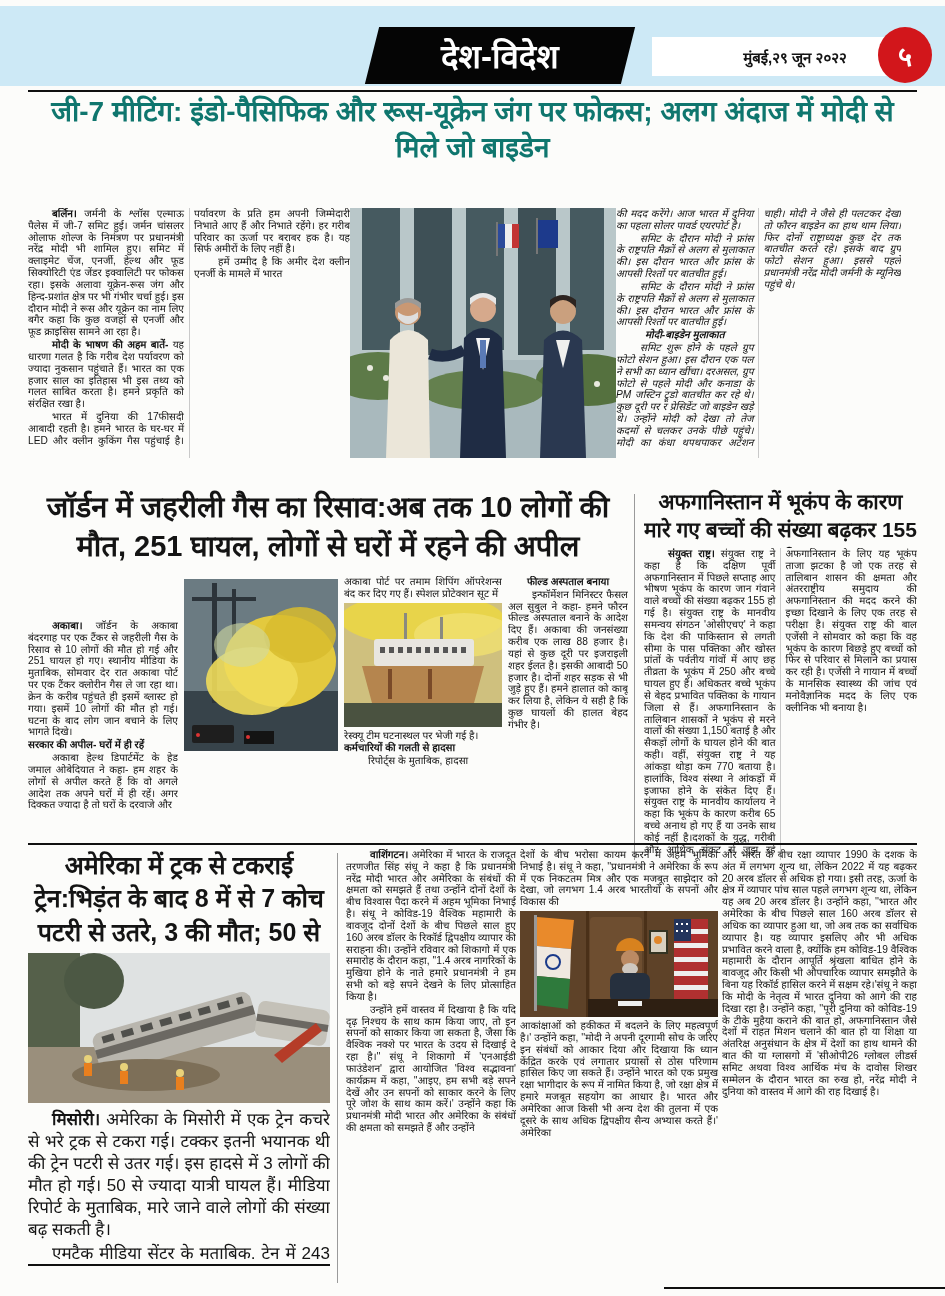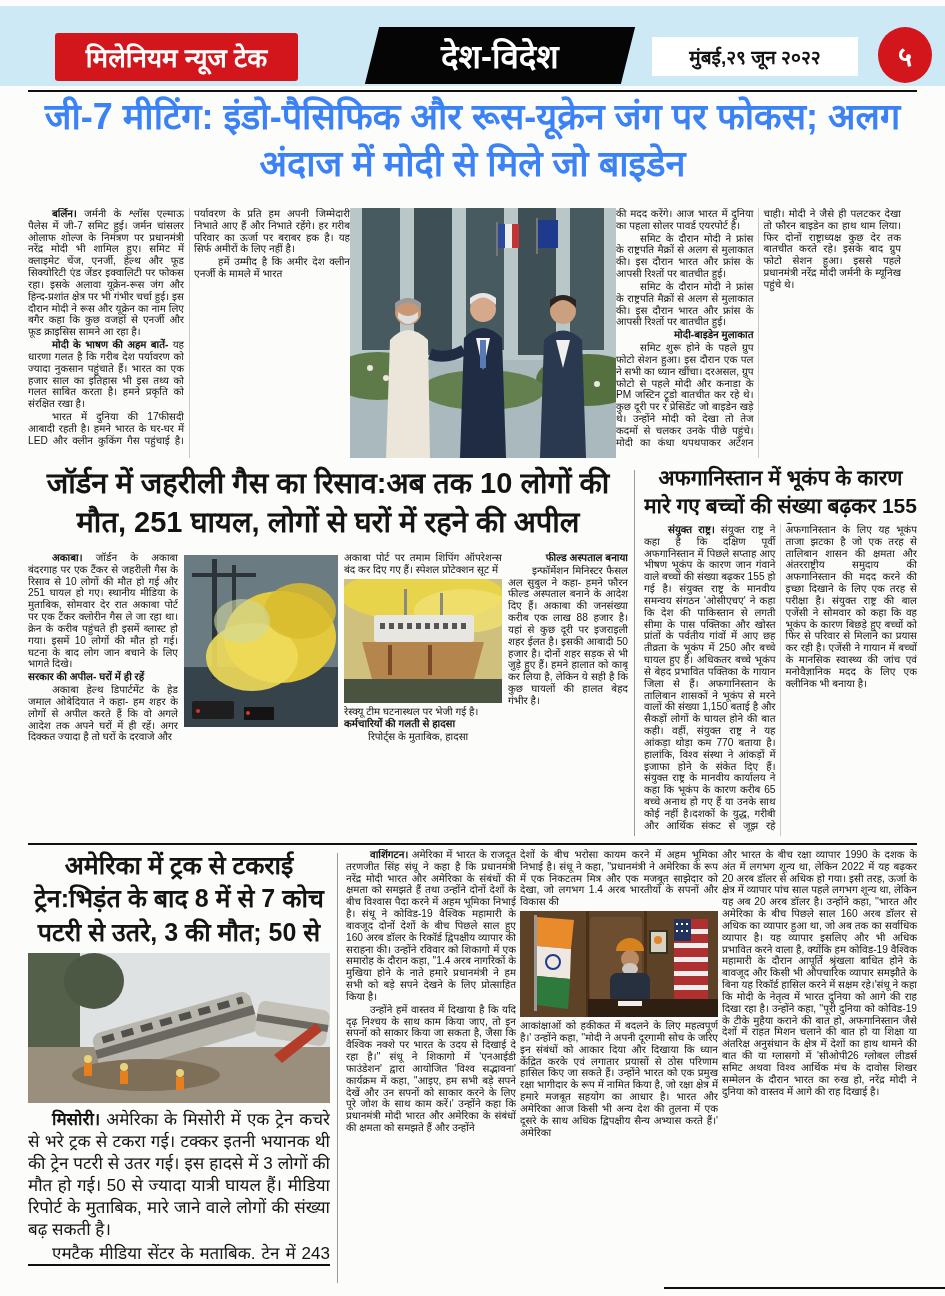--- a/index.html
+++ b/index.html
@@ -7,47 +7,47 @@
         font-family:"Liberation Sans","DejaVu Sans",sans-serif;color:#141414;overflow:hidden;}
   
   .masthead{position:absolute;top:6px;left:0;width:945px;height:80px;background:#cde9f6;}
   .brand{position:absolute;left:55px;top:27px;width:243px;height:48px;background:#d2161b;
          border-radius:3px;display:flex;align-items:center;justify-content:center;
          color:#fff;font-weight:bold;font-size:26px;white-space:nowrap;}
   .flag{position:absolute;left:372px;top:21px;width:256px;height:57px;background:#050505;
         transform:skewX(-14deg);display:flex;align-items:center;justify-content:center;}
   .flag .unskew{transform:skewX(14deg);color:#fff;font-weight:bold;font-size:33px;white-space:nowrap;}
   .datebox{position:absolute;left:652px;top:31px;width:206px;height:39px;background:#fff;
-        display:flex;align-items:center;justify-content:center;font-weight:bold;font-size:19px;white-space:nowrap;}
+        display:flex;align-items:center;justify-content:center;font-weight:bold;font-size:15px;white-space:nowrap;padding-left:40px;}
   .badge{position:absolute;left:878px;top:21px;width:54px;height:56px;background:#d2161b;border-radius:50%;
         display:flex;align-items:center;justify-content:center;color:#fff;font-weight:bold;font-size:27px;}
   .hrule{position:absolute;background:#101010;height:2px;}
   .vrule{position:absolute;width:1px;background:#9a9a9a;}
   
   .txt{font-size:10.2px;line-height:1.16;text-align:justify;overflow:hidden;}
   .txt p{margin:0 0 1px 0;text-indent:24px;}
   .txt p.ni{text-indent:0;}
   .txt p.sub{text-indent:0;font-weight:bold;}
-  .txt p.ctr{text-align:right;}
+  .txt p.ctr{text-align:center;}
   .cols2{column-count:2;column-gap:10px;column-rule:1px solid #c9c9c9;column-fill:auto;}
   .photo{overflow:hidden;background:#8a8a8a;}
   .photo svg{display:block;}
   
   #g7{position:absolute;top:94px;left:28px;width:889px;}
-  .g7-hl{margin:0;font-size:36px;line-height:1.3;font-weight:bold;text-align:center;color:#3b82f6;height:110px;overflow:hidden;}
+  .g7-hl{margin:0;font-size:28px;line-height:1.3;font-weight:bold;text-align:center;color:#0f766e;height:110px;overflow:hidden;}
   .g7-body{margin-top:4px;display:flex;gap:0;height:250px;}
   .g7-left{width:322px;height:250px;}
   .g7-photo{width:266px;height:250px;flex:none;}
-  .g7-right{width:285px;height:250px;}
-  
-  #mid{position:absolute;top:464px;left:28px;width:889px;height:378px;}
+  .g7-right{width:285px;height:250px;font-style:italic;}
+  
+  #mid{position:absolute;top:488px;left:28px;width:889px;height:378px;}
   .jordan{position:absolute;left:0;top:0;width:600px;}
   .j-hl{margin:0;font-size:29px;line-height:1.35;font-weight:bold;text-align:center;height:82px;overflow:hidden;}
   .j-body{position:absolute;top:88px;left:0;display:flex;gap:6px;height:290px;width:600px;}
-  .jcolA{width:150px;height:290px;}
+  .jcolA{width:150px;height:290px;margin-top:44px;}
   .jcolB{width:154px;height:290px;}
   .jcolC{width:158px;height:290px;}
   .jcolD{width:120px;height:290px;}
   .j-photoA{width:154px;height:172px;margin:3px 0;}
   .j-photoB{width:158px;height:124px;margin:3px 0;}
   .vr-mid{left:606px;top:6px;height:366px;}
   .afghan{position:absolute;left:616px;top:0;width:273px;}
   .a-hl{margin:0;font-size:21px;line-height:1.35;font-weight:bold;text-align:center;height:60px;overflow:hidden;}
   .a-body{height:312px;}
   
@@ -66,23 +66,20 @@
   .mcol3{width:195px;height:364px;}
   .m-photo{width:198px;height:106px;margin:3px 0;}
   .m-rule{top:438px;left:318px;width:571px;}
 </style>
 </head>
 <body>
 
 <div class="page">
 
   <header class="masthead">
-    <div class="brand">
-      <span>मिलेनियम न्यूज टेक</span>
-    </div>
     <div class="flag">
       <span class="unskew">देश-विदेश</span>
     </div>
     <div class="datebox">
       <span>मुंबई,२९ जून २०२२</span>
     </div>
     <div class="badge">
       <span>५</span>
     </div>
   </header>

